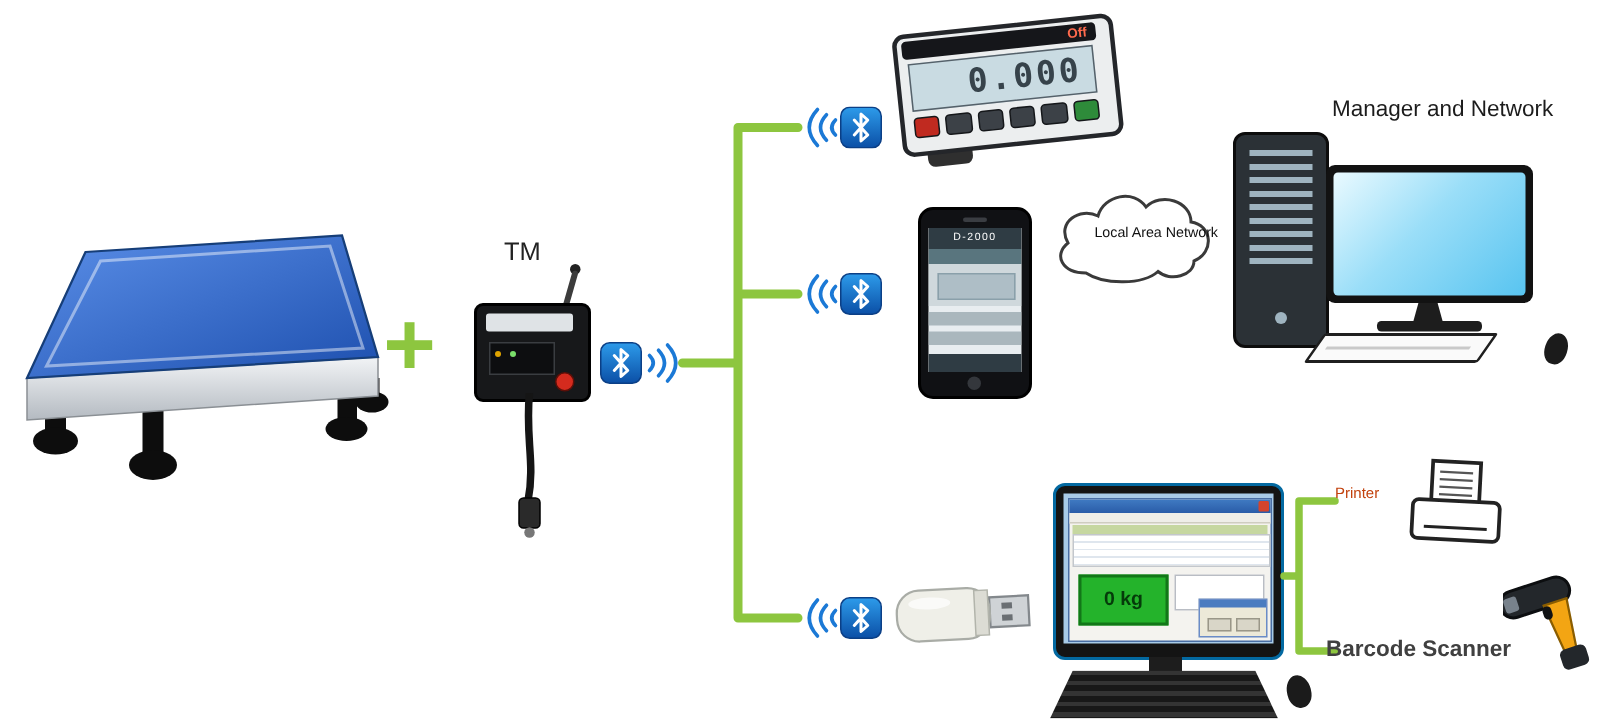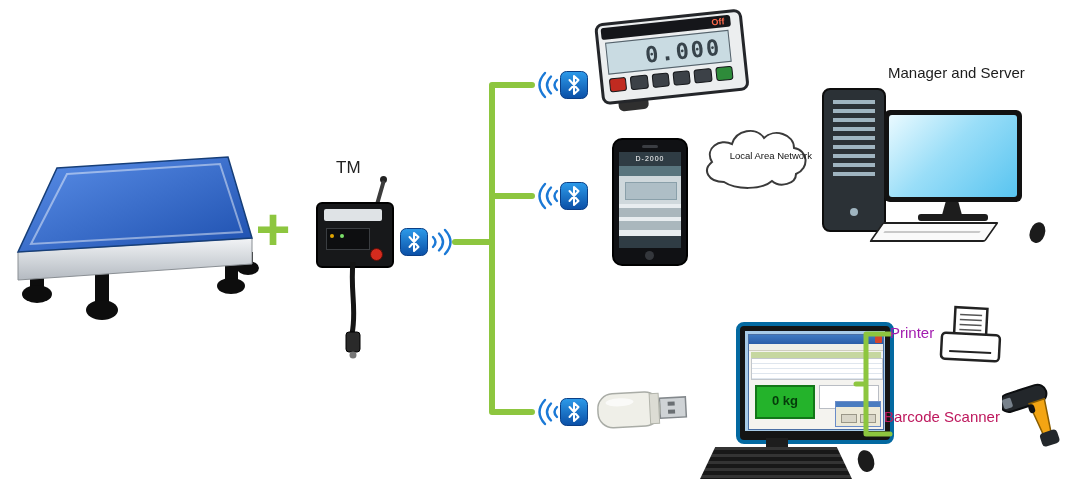--- a/index.html
+++ b/index.html
@@ -65,21 +65,21 @@
   .mon1-screen{left:5px;top:5px;width:128px;height:82px;border-radius:3px;
                background:linear-gradient(135deg,#eafaff 0%,#9adef8 45%,#58c4f0 100%);}
   .mon1-neck{left:942px;top:202px;width:20px;height:13px;background:#1d1d1d;clip-path:polygon(18% 0,82% 0,100% 100%,0 100%);}
   .mon1-base{left:918px;top:214px;width:70px;height:7px;background:#1d1d1d;border-radius:3px;}
   .keyboard1{left:876px;top:222px;width:112px;height:16px;background:#fafafa;border:2px solid #1f1f1f;
              transform:skewX(-35deg);border-radius:2px;}
   .keyboard1-line{left:6px;top:7px;width:96px;height:2px;background:#c9c9c9;}
   .mouse1{left:1030px;top:222px;width:15px;height:21px;background:#1b1b1b;border-radius:50% 50% 46% 46%;transform:rotate(18deg);}
 
   
-  .monitor2{left:702px;top:322px;width:150px;height:114px;background:#141414;border:4px solid #0369a1;border-radius:8px;margin-left:34px;}
+  .monitor2{left:702px;top:322px;width:150px;height:114px;background:#141414;border:2px solid #0369a1;border-radius:8px;}
   .mon2-screen{left:5px;top:5px;width:140px;height:100px;background:#a8cbe8;}
   .app-window{left:3px;top:3px;width:134px;height:94px;background:#f4f3ef;border:1px solid #4a6fa5;}
   .app-title{left:0;top:0;width:134px;height:9px;background:linear-gradient(#3f7ac2,#2a5ca8);}
   .app-close{position:absolute;right:1px;top:1px;width:7px;height:7px;background:#d4442c;border-radius:1px;}
   .app-menu{left:0;top:9px;width:134px;height:6px;background:#efeee8;border-bottom:1px solid #cfcdc0;}
   .app-gridheader{left:2px;top:17px;width:130px;height:6px;background:#c6d7a0;}
   .app-grid{left:2px;top:23px;width:130px;height:20px;background:repeating-linear-gradient(#ffffff 0 4px,#dfe6ee 4px 5px);border:1px solid #c3c7cc;}
   .weight-box{left:6px;top:50px;width:56px;height:30px;background:#24b32b;border:2px solid #127718;
               color:#053b0a;font-weight:bold;font-size:13px;text-align:center;line-height:28px;}
   .app-panel{left:70px;top:50px;width:58px;height:22px;background:#ffffff;border:1px solid #b9bdc4;}
@@ -87,22 +87,22 @@
   .dlg-title{left:0;top:0;width:44px;height:5px;background:#4a7cc0;}
   .dlg-btn1{left:5px;top:12px;width:14px;height:7px;background:#d9d6c8;border:1px solid #9a9788;}
   .dlg-btn2{left:24px;top:12px;width:14px;height:7px;background:#d9d6c8;border:1px solid #9a9788;}
   .mon2-neck{left:766px;top:438px;width:22px;height:10px;background:#1d1d1d;}
   .keyboard2{left:700px;top:447px;width:152px;height:32px;
              clip-path:polygon(10% 0,90% 0,100% 100%,0 100%);
              background:repeating-linear-gradient(#343434 0 3px,#181818 3px 7px);}
   .mouse2{left:858px;top:450px;width:16px;height:22px;background:#1b1b1b;border-radius:50% 50% 46% 46%;transform:rotate(-14deg);}
 
   
-  .printer-label{left:890px;top:324px;font-size:15px;color:#a21caf;}
-  .barcode-label{left:884px;top:408px;font-size:15px;color:#be185d;}
+  .printer-label{left:890px;top:324px;font-size:10px;color:#c2410c;}
+  .barcode-label{left:884px;top:424px;font-size:15px;color:#404040;font-weight:bold;}
 </style>
 </head>
 <body>
 
 <div class="canvas">
 
   <svg width="0" height="0" class="abs">
     <defs>
       <linearGradient id="btgrad" x1="0" y1="0" x2="0" y2="1">
         <stop offset="0" stop-color="#2d9bea"></stop>
@@ -234,21 +234,21 @@
              C 76 8, 96 14, 96 28 C 110 30, 112 48, 98 54 C 98 64, 82 68, 74 61
              C 64 70, 38 70, 26 62 Z" fill="#ffffff" stroke="#3a3a3a" stroke-width="2"></path>
   </svg>
   <div class="abs cloud-label">Local Area Network</div>
 
   <div class="abs tower">
     <div class="abs tower-vents"></div>
     <div class="abs tower-btn"></div>
   </div>
 
-  <div class="abs server-label">Manager and Server</div>
+  <div class="abs server-label">Manager and Network</div>
   <div class="abs monitor1">
     <div class="abs mon1-screen"></div>
   </div>
   <div class="abs mon1-neck"></div>
   <div class="abs mon1-base"></div>
   <div class="abs keyboard1">
     <div class="abs keyboard1-line"></div>
   </div>
   <div class="abs mouse1"></div>
 

